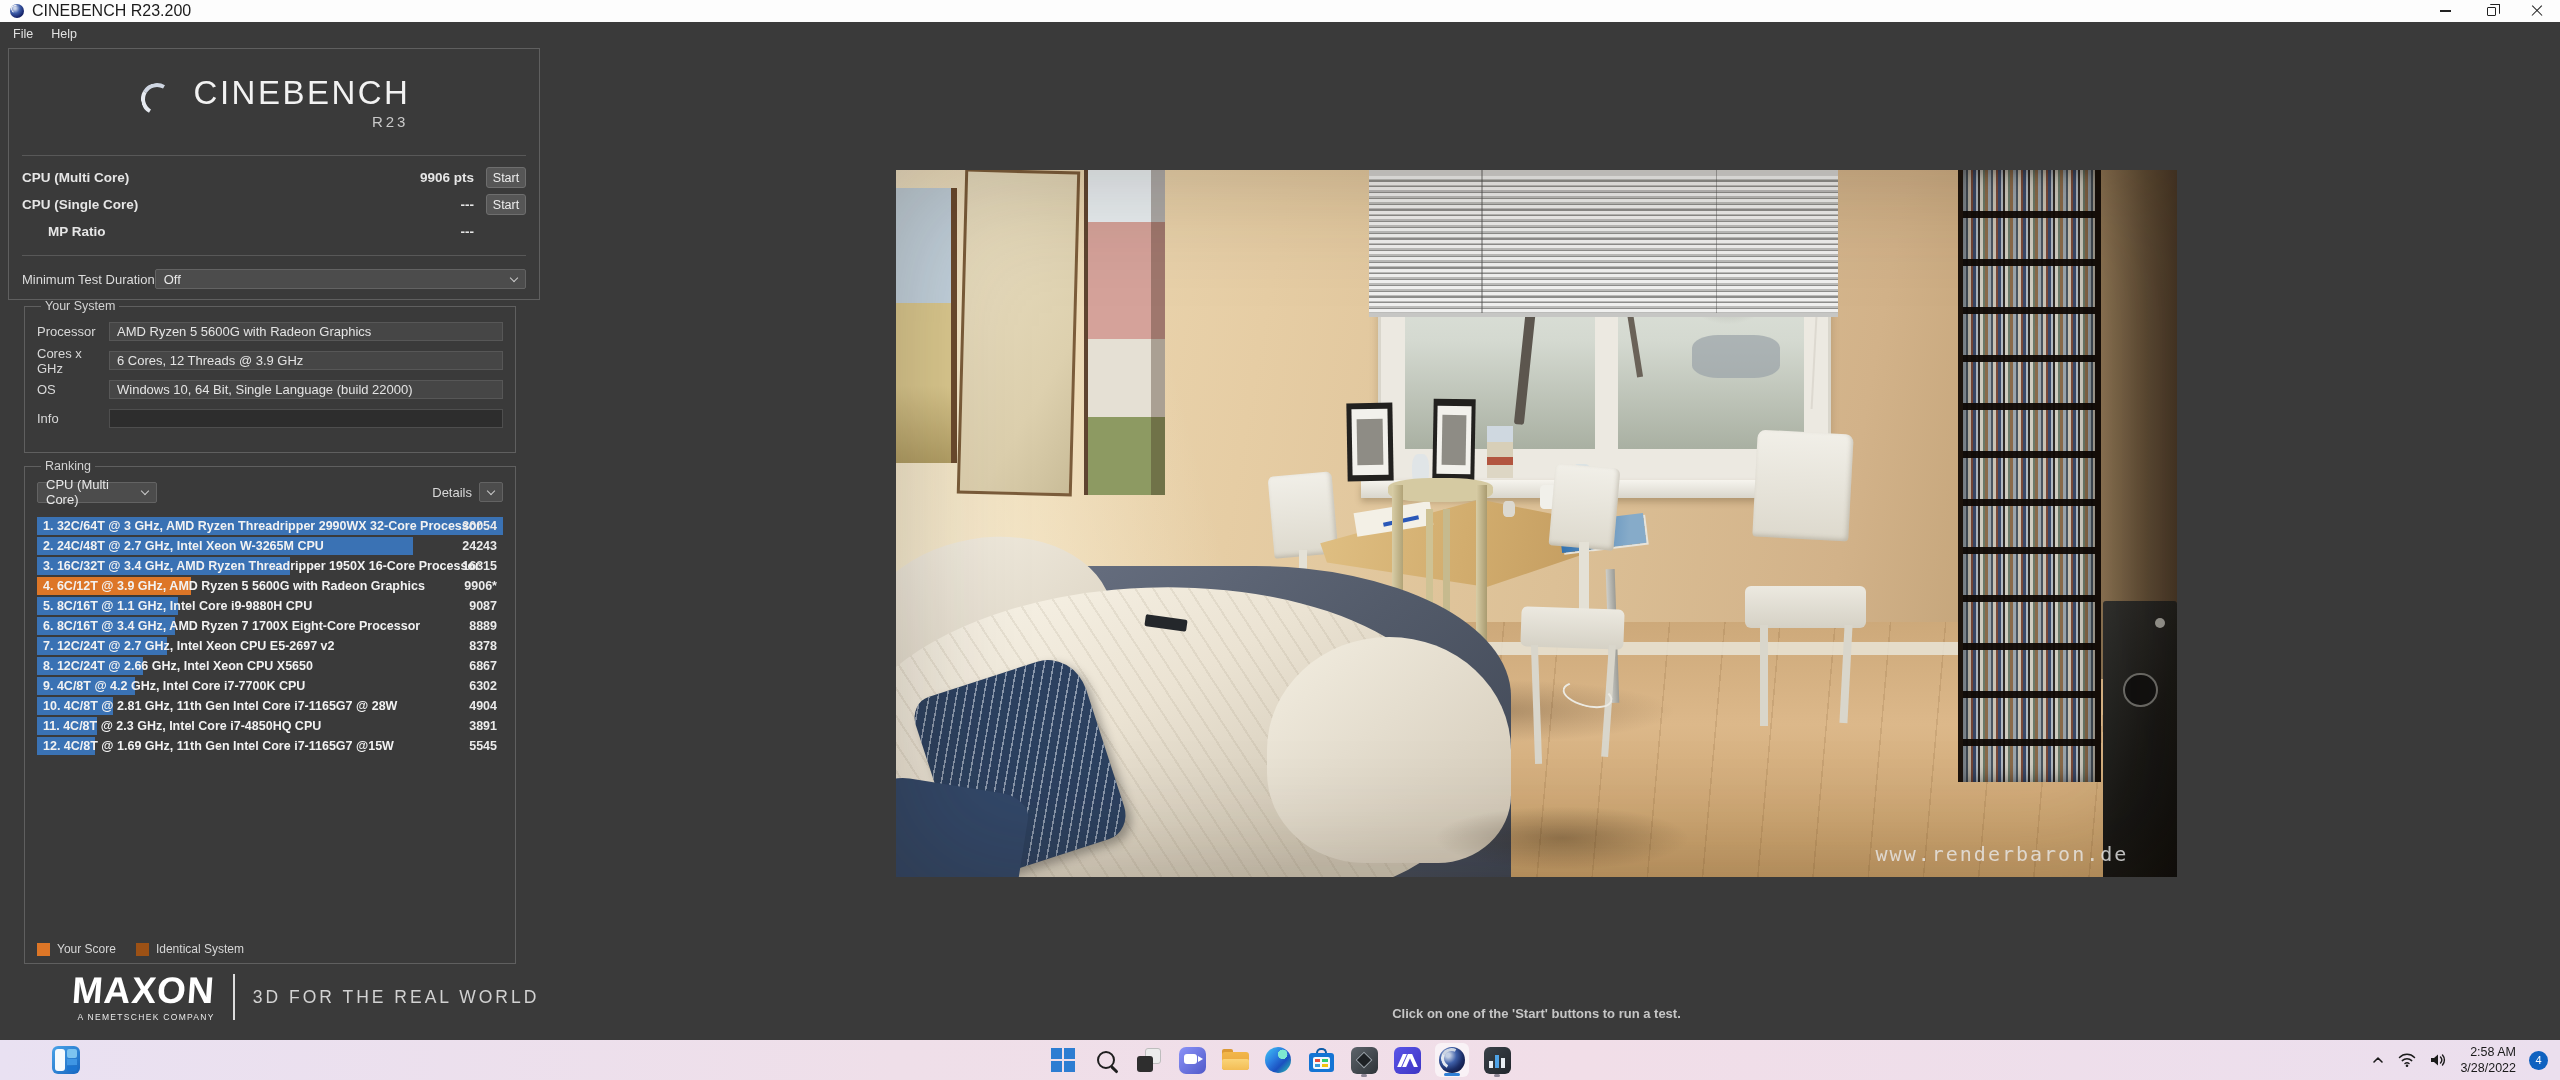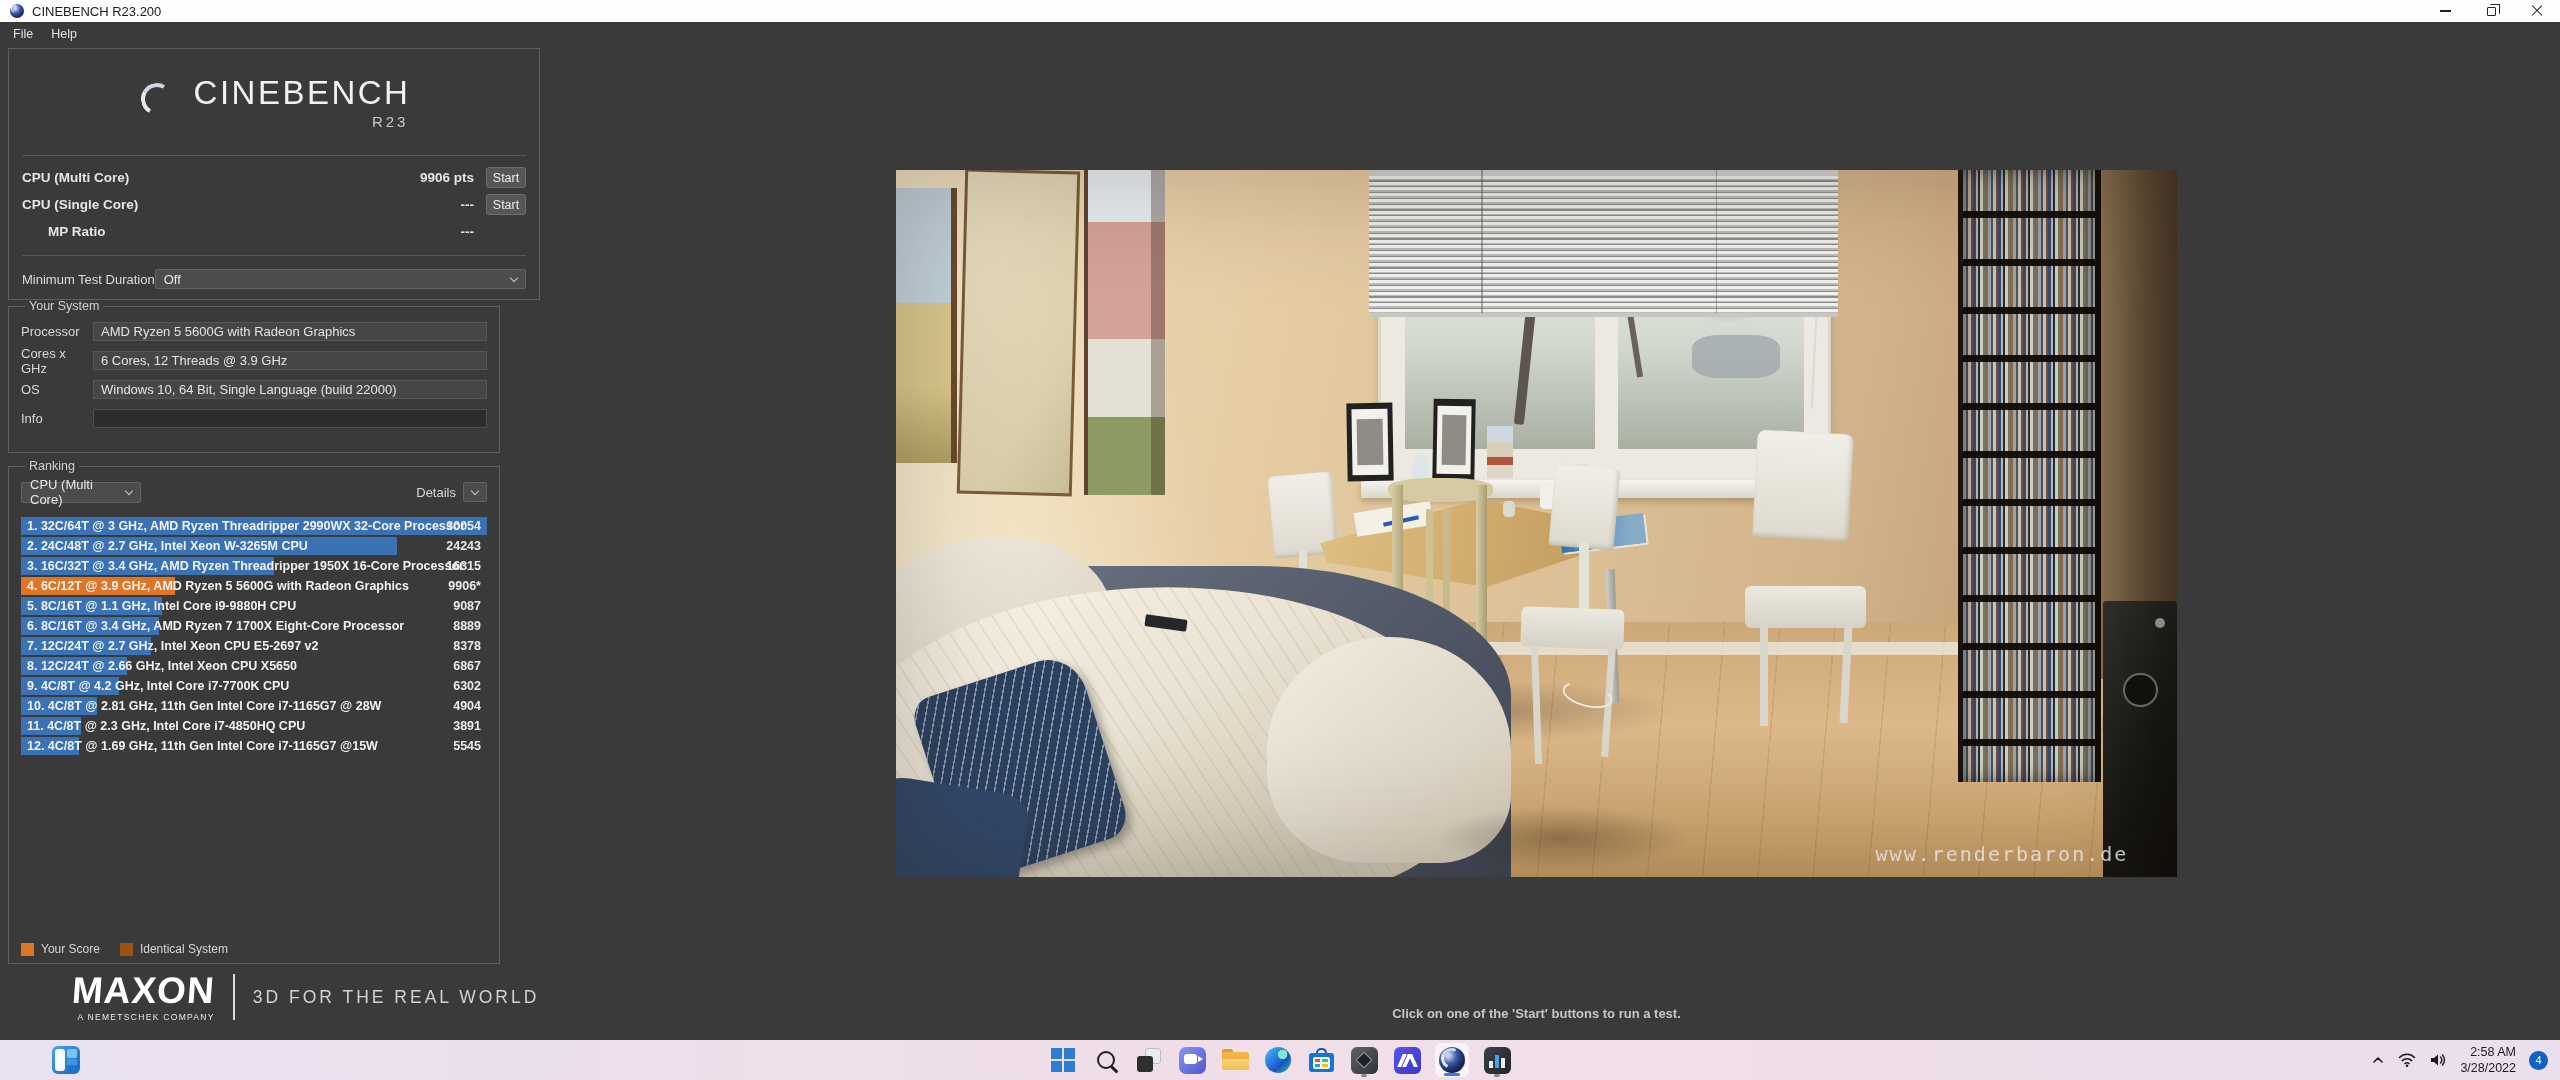--- a/index.html
+++ b/index.html
@@ -6,21 +6,21 @@
   html,body { width:2560px; height:1080px; overflow:hidden; }
   body { font-family:"Liberation Sans", sans-serif; background:#3a3a3a; position:relative; }
 
   
   .titlebar { position:absolute; left:0; top:0; width:2560px; height:22px; background:#fdfdfd; display:flex; align-items:center; }
   .app-icon { width:14px; height:14px; border-radius:50%; margin:0 8px 0 10px;
     background:radial-gradient(circle at 35% 30%, #cdd6ea 8%, #3d5ca8 38%, #16246a 70%, #0a1030 100%);
     position:relative; }
   .app-icon::after { content:""; position:absolute; left:1px; top:1px; width:6px; height:6px; border-radius:50%;
     border:1.6px solid rgba(255,255,255,.85); border-right-color:transparent; border-bottom-color:transparent; transform:rotate(-20deg); }
-  .titlebar-text { font-size:13px; color:#1c1c1c; }
+  .titlebar-text { font-size:16px; color:#1c1c1c; }
   .win-controls { position:absolute; right:0; top:0; height:22px; display:flex; }
   .win-btn { width:46px; height:22px; display:flex; align-items:center; justify-content:center; }
   .glyph-min { width:11px; height:1.4px; background:#222; }
   .glyph-restore { width:9px; height:9px; border:1.2px solid #222; border-radius:1px; position:relative; }
   .glyph-restore::before { content:""; position:absolute; left:2px; top:-4px; width:9px; height:9px; border:1.2px solid #222; border-left:none; border-bottom:none; border-radius:1px; }
   .glyph-close { position:relative; width:12px; height:12px; }
   .glyph-close::before,.glyph-close::after { content:""; position:absolute; left:-1px; top:5px; width:14px; height:1.4px; background:#222; }
   .glyph-close::before { transform:rotate(45deg); } .glyph-close::after { transform:rotate(-45deg); }
 
   
@@ -43,21 +43,21 @@
   .s-lbl { flex:1; font-size:13.5px; font-weight:bold; color:#e6e6e6; }
   .s-lbl.indent { padding-left:26px; }
   .s-val { font-size:13.5px; font-weight:bold; color:#e6e6e6; margin-right:12px; }
   .btn-slot { width:40px; display:flex; }
   .start-btn { width:40px; height:21px; background:#565656; border:1px solid #6e6e6e; border-radius:3px; color:#ededed; font-size:12.5px; font-family:inherit; }
   .mtd-row { display:flex; align-items:center; height:34px; padding:0 13px; margin-top:6px; }
   .mtd-lbl { font-size:13px; color:#dcdcdc; }
   .dropdown { flex:1; height:20px; background:#4c4c4c; border:1px solid #636363; border-radius:2px; display:flex; align-items:center; padding:0 8px; color:#e8e8e8; font-size:13px; position:relative; }
   .chev { width:6px; height:6px; border-right:1.5px solid #c9c9c9; border-bottom:1.5px solid #c9c9c9; transform:rotate(45deg); margin-left:auto; margin-top:-3px; }
 
-  fieldset.group { position:absolute; left:8px; border:1px solid #5f5f5f; padding:4px 12px 22px 12px; background:transparent; }
+  fieldset.group { position:absolute; left:24px; border:1px solid #5f5f5f; padding:4px 12px 22px 12px; background:transparent; }
   fieldset.group legend { font-size:12.5px; color:#d2d2d2; padding:0 4px; margin-left:4px; }
   .your-system { top:299px; width:492px; height:154px; }
   .ys-row { display:flex; align-items:center; height:29px; }
   .ys-lbl { width:72px; font-size:13px; color:#d8d8d8; }
   .ys-input { flex:1; height:19px; background:#464646; border:1px solid #575757; color:#e4e4e4; font-size:13px; line-height:17px; padding:0 7px; white-space:nowrap; overflow:hidden; }
   .ys-input.dark { background:#2d2d2d; border-color:#4e4e4e; }
 
   .ranking { top:459px; width:492px; height:505px; }
   .rank-top { display:flex; align-items:center; height:26px; margin-top:2px; }
   .rank-select { width:120px; height:21px; background:#4c4c4c; border:1px solid #636363; border-radius:2px; display:flex; align-items:center; padding:0 8px; color:#e8e8e8; font-size:13px; }

